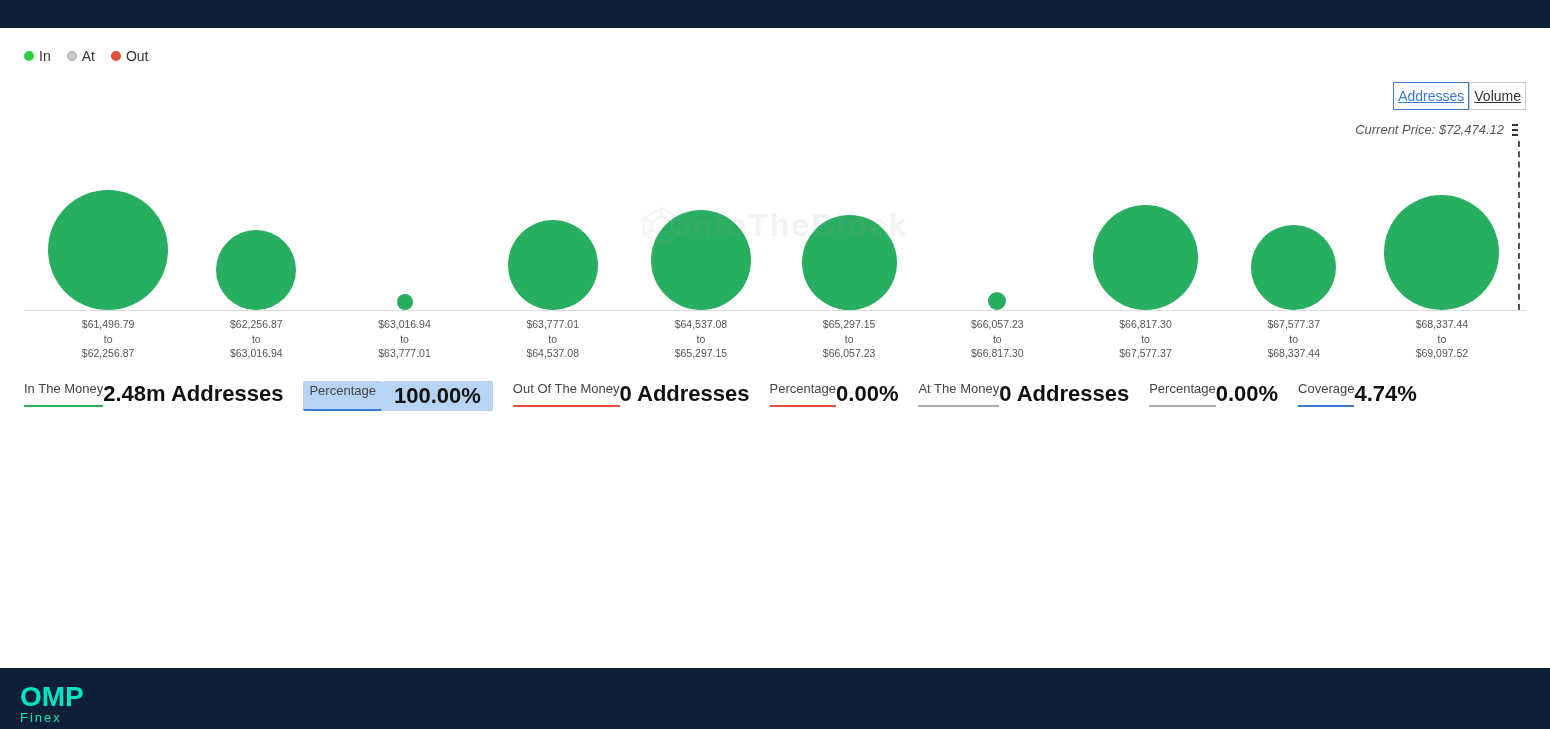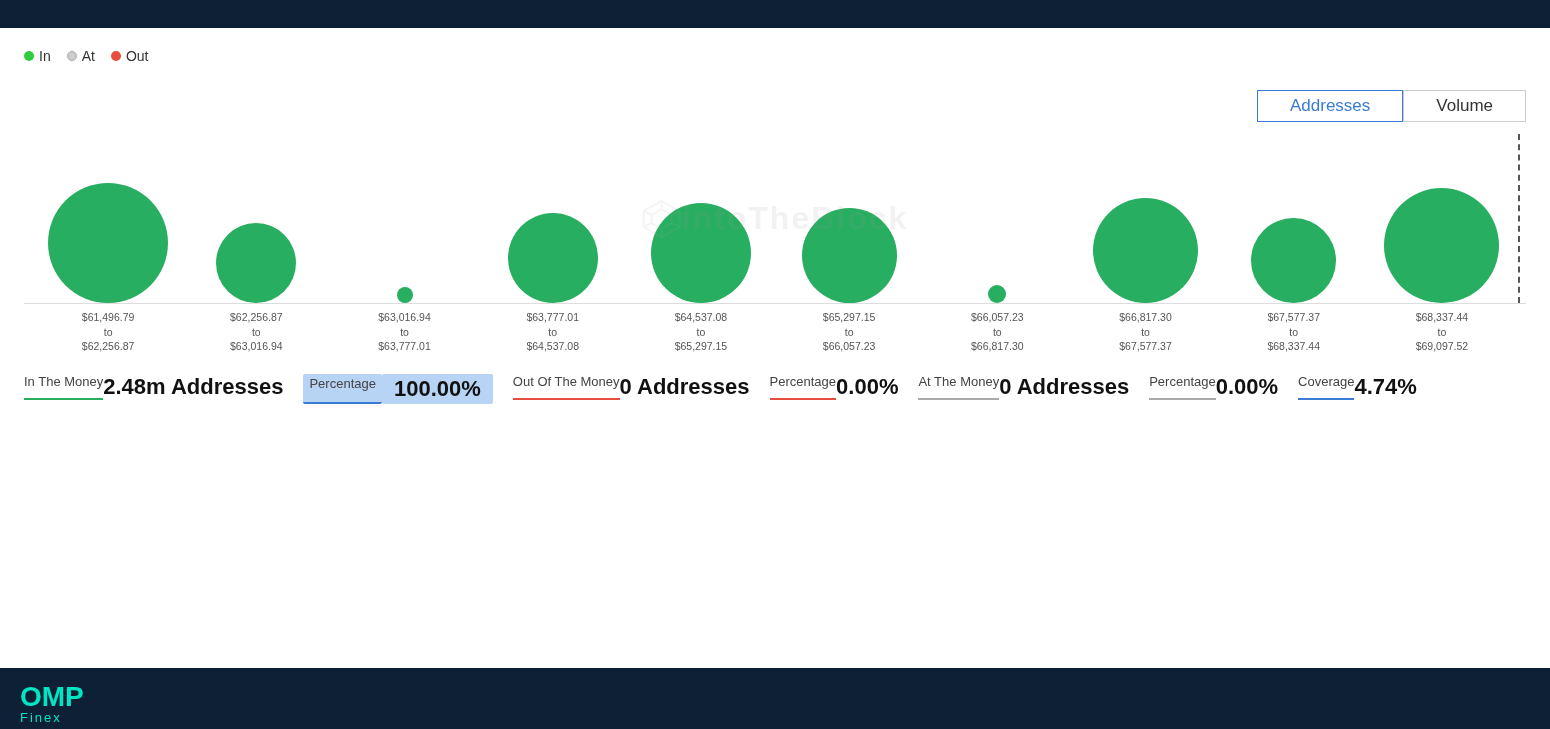--- a/index.html
+++ b/index.html
@@ -58,21 +58,21 @@
       font-size: 13px;
       color: #444;
       font-style: italic;
       margin-bottom: 14px;
     }
 
     .legend {
       display: flex;
       align-items: center;
       gap: 16px;
-      margin-bottom: 26px;
+      margin-bottom: 18px;
     }
 
     .legend-item {
       display: flex;
       align-items: center;
       gap: 5px;
       font-size: 14px;
       color: #333;
     }
 
@@ -87,26 +87,27 @@
     .legend-dot.red { background: #e74c3c; }
 
     .chart-controls {
       display: flex;
       justify-content: flex-end;
       gap: 0;
       margin-bottom: 12px;
     }
 
     .ctrl-btn {
-      padding: 5px 32px;
-      font-size: 17px;
+      padding: 5px 4px;
+      font-size: 14px;
       cursor: pointer;
       border: 1px solid #ccc;
       background: #fff;
       color: #333;
+      text-decoration: underline;
     }
 
     .ctrl-btn.active {
       background: #fff;
       border: 1.5px solid #3a7bd5;
       color: #3a7bd5;
       font-weight: 500;
     }
 
     .current-price-row {
@@ -284,20 +285,28 @@
       <div class="legend-dot red"></div>
       <span>Out</span>
     </div>
   </div>
 
   <div class="chart-controls">
     <button class="ctrl-btn active">Addresses</button>
     <button class="ctrl-btn">Volume</button>
   </div>
 
+  <div class="current-price-row">
+    <span class="current-price-label">Current Price: $72,474.12</span>
+    <div style="display:flex; flex-direction:column; gap:3px; margin-right:2px;">
+      <div style="width:6px; height:2px; background:#333;"></div>
+      <div style="width:6px; height:2px; background:#333;"></div>
+      <div style="width:6px; height:2px; background:#333;"></div>
+    </div>
+  </div>
 
   <div class="chart-area">
 
     <div class="watermark">
       <svg width="40" height="40" viewBox="0 0 40 40" fill="none">
         <polygon points="20,2 38,12 38,28 20,38 2,28 2,12" fill="none" stroke="#aaa" stroke-width="2"></polygon>
         <polygon points="20,10 30,16 30,24 20,30 10,24 10,16" fill="none" stroke="#aaa" stroke-width="2"></polygon>
         <line x1="20" y1="2" x2="20" y2="10" stroke="#aaa" stroke-width="2"></line>
         <line x1="38" y1="12" x2="30" y2="16" stroke="#aaa" stroke-width="2"></line>
         <line x1="38" y1="28" x2="30" y2="24" stroke="#aaa" stroke-width="2"></line>

